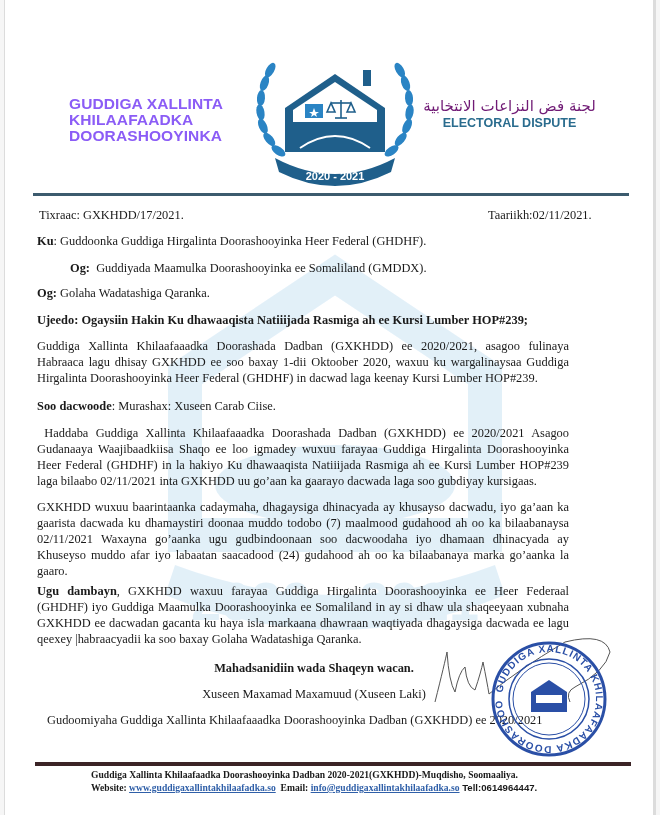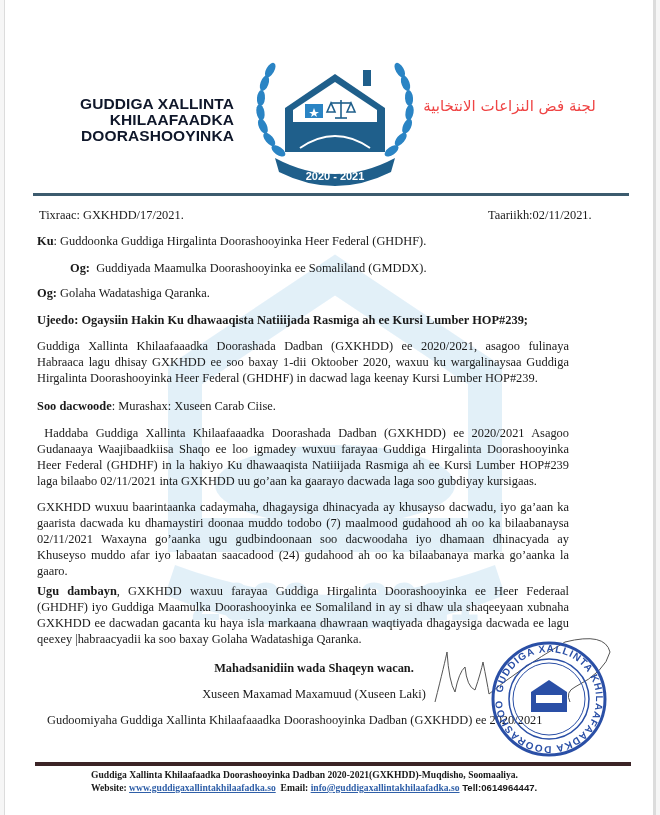--- a/index.html
+++ b/index.html
@@ -5,29 +5,29 @@
   * { box-sizing: border-box; margin: 0; padding: 0; }
   html, body { width: 660px; height: 815px; overflow: hidden; background: #f6f6f6; }
   body { font-family: "Liberation Serif", serif; color: #1a1a1a; position: relative; }
   .page {
     position: absolute; left: 4px; top: 0; width: 652px; height: 815px;
     background: #ffffff; overflow: hidden;
     border-left: 1px solid #dcdcdc; border-right: 3px solid #dcdcdc;
   }
   .watermark { position: absolute; left: 120px; top: 235px; width: 420px; height: 400px; opacity: 0.13; pointer-events: none; }
   .hdr-left {
-    position: absolute; left: 64px; top: 96px; width: 165px; text-align: right;
-    font-family: "Liberation Sans", sans-serif; font-weight: bold; color: #0f172a;
+    position: absolute; left: 64px; top: 96px; width: 165px; text-align: left;
+    font-family: "Liberation Sans", sans-serif; font-weight: bold; color: #8b5cf6;
     font-size: 15.5px; line-height: 16px; letter-spacing: 0.1px;
   }
   .hdr-right {
     position: absolute; left: 412px; top: 96px; width: 185px; text-align: center;
     font-family: "Liberation Sans", sans-serif; font-weight: bold; color: #2a6c8e;
   }
-  .hdr-right .ar { font-family: "DejaVu Sans", sans-serif; font-size: 15px; line-height: 20px; color: #ef4444; font-weight: normal; }
+  .hdr-right .ar { font-family: "DejaVu Sans", sans-serif; font-size: 15px; line-height: 20px; color: #701a75; font-weight: normal; }
   .hdr-right .en { font-size: 12.5px; line-height: 14px; }
   .logo { position: absolute; left: 240px; top: 50px; width: 180px; height: 140px; }
   .hdr-rule { position: absolute; left: 28px; top: 193px; width: 596px; height: 3px; background: #3c5b6e; }
   .body { position: absolute; left: 32px; top: 0; width: 532px; font-size: 12.4px; line-height: 16px; }
   .ln { position: absolute; left: 0; white-space: nowrap; }
   .b { font-weight: bold; }
   .just { position: absolute; left: 0; width: 532px; text-align: justify; text-align-last: left; }
   .center { position: absolute; left: 11px; width: 532px; text-align: center; }
   .stamp { position: absolute; left: 484px; top: 640px; width: 120px; height: 118px; }
   .sig { position: absolute; left: 410px; top: 632px; width: 200px; height: 90px; }
@@ -95,20 +95,21 @@
     </g>
 
     <path d="M55 98 Q90 74 125 98" stroke="#ffffff" stroke-width="2" fill="none"></path>
 
     <path d="M30 108 Q90 140 150 108 L146 122 Q90 150 34 122 Z" fill="#1f5f8b"></path>
     <text x="90" y="130" text-anchor="middle" font-size="11" font-family="Liberation Sans, sans-serif" font-weight="bold" fill="#ffffff">2020 - 2021</text>
   </svg>
 
   <div class="hdr-right">
     <div class="ar">لجنة فض النزاعات الانتخابية</div>
+    <div class="en">ELECTORAL DISPUTE</div>
   </div>
 
   <div class="hdr-rule"></div>
 
   <div class="body">
     <div class="ln" style="top:207px; left:2px;">Tixraac: GXKHDD/17/2021.</div>
     <div class="ln" style="top:207px; left:451px;">Taariikh:02/11/2021.</div>
 
     <div class="ln" style="top:233px;"><span class="b">Ku</span><span>: Guddoonka Guddiga Hirgalinta Doorashooyinka Heer Federal (GHDHF).</span></div>
     <div class="ln" style="top:260px;margin-left:33px;"><span class="b">Og:</span><span style="white-space:pre">  Guddiyada Maamulka Doorashooyinka ee Somaliland (GMDDX).</span></div>

